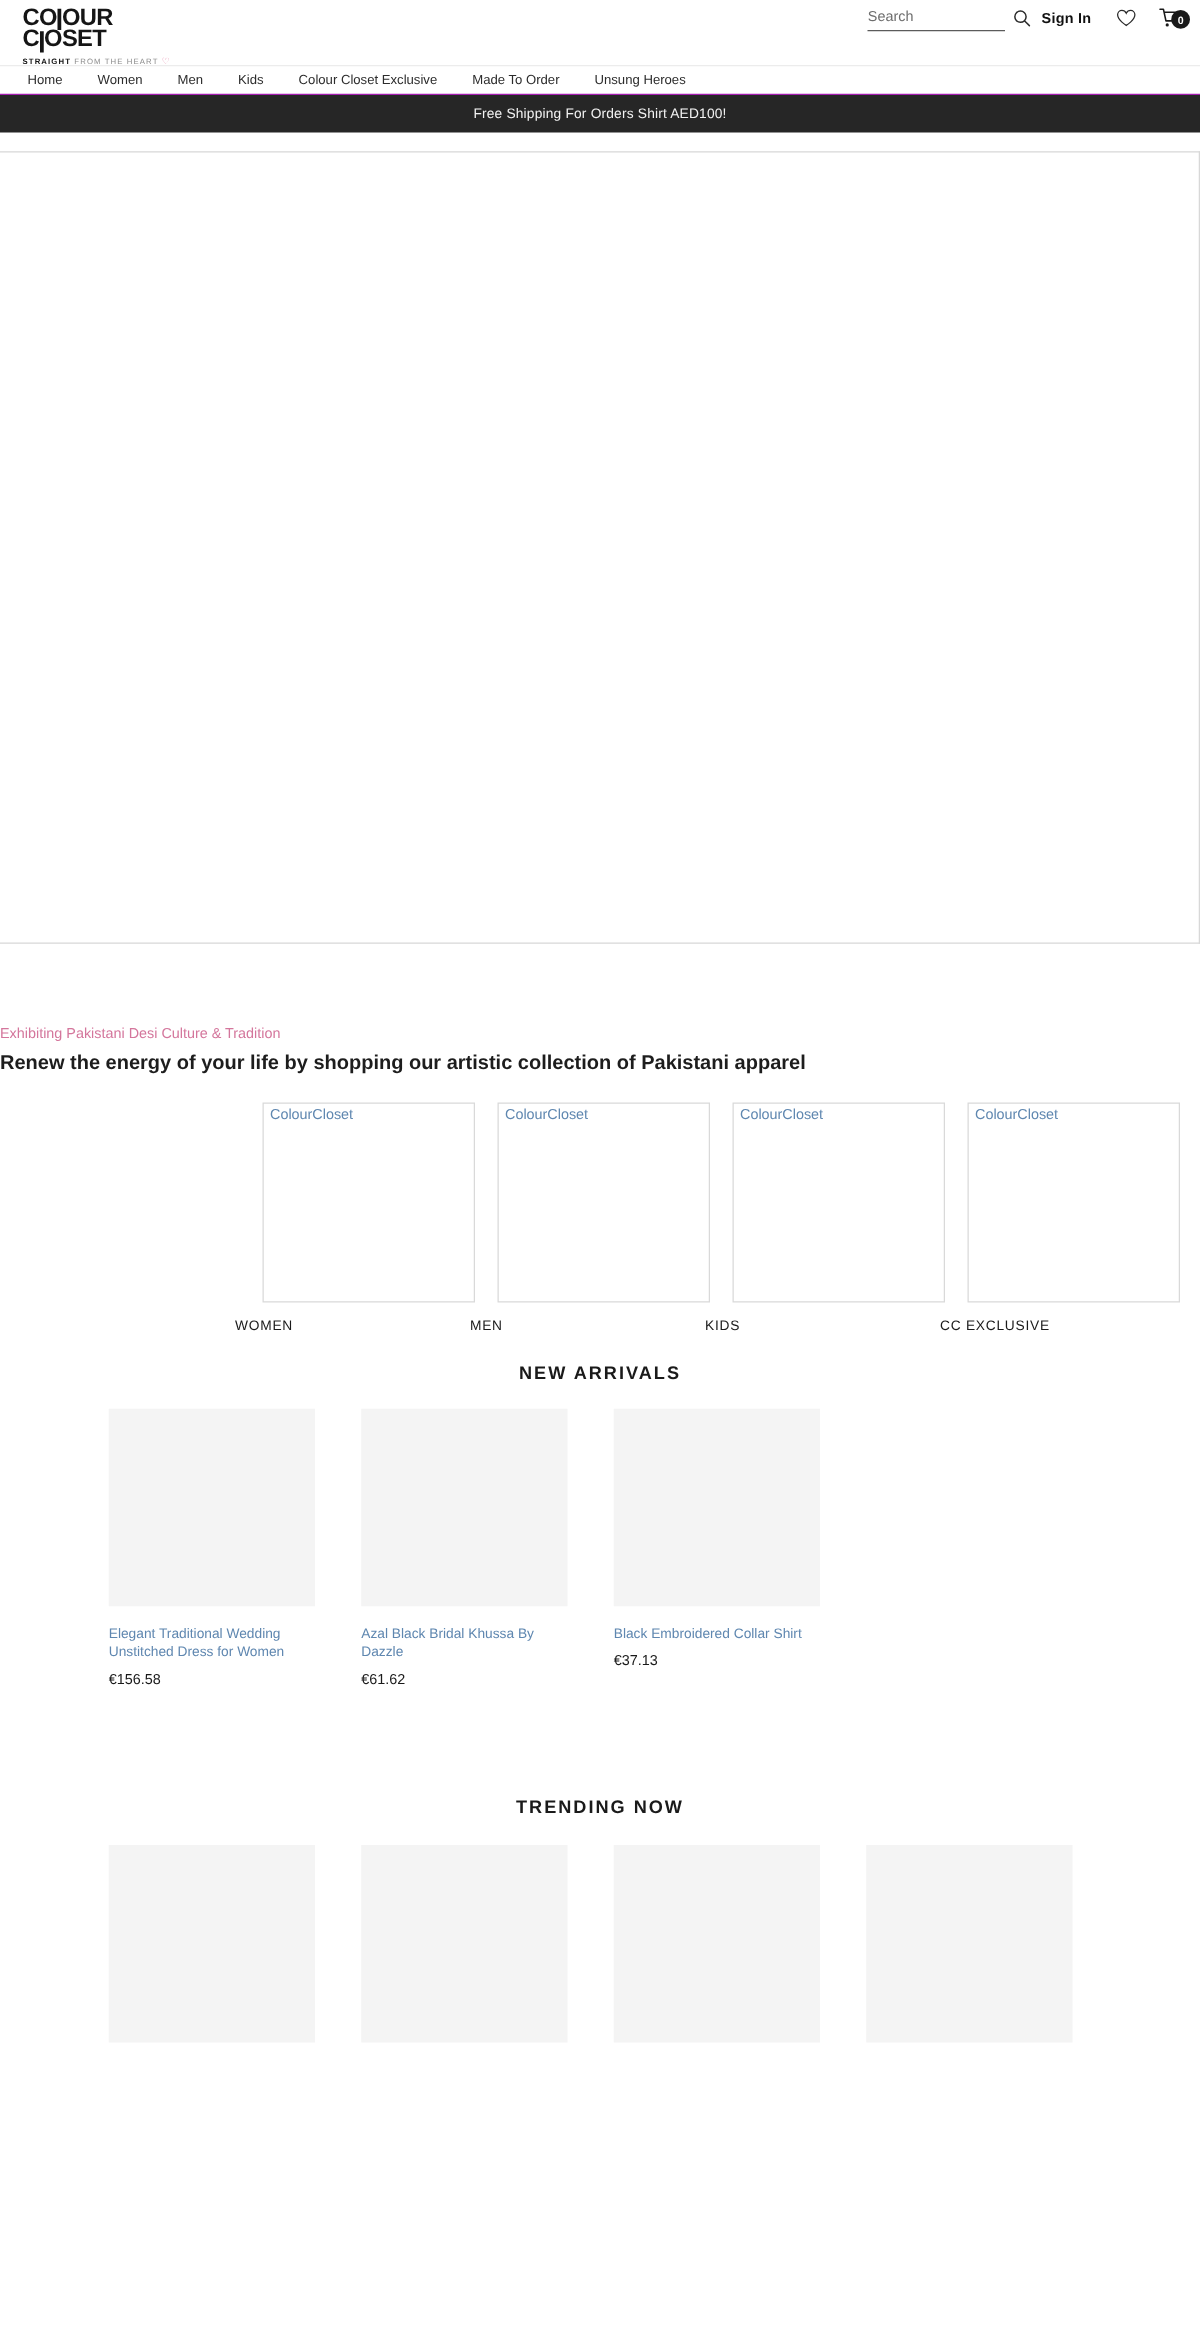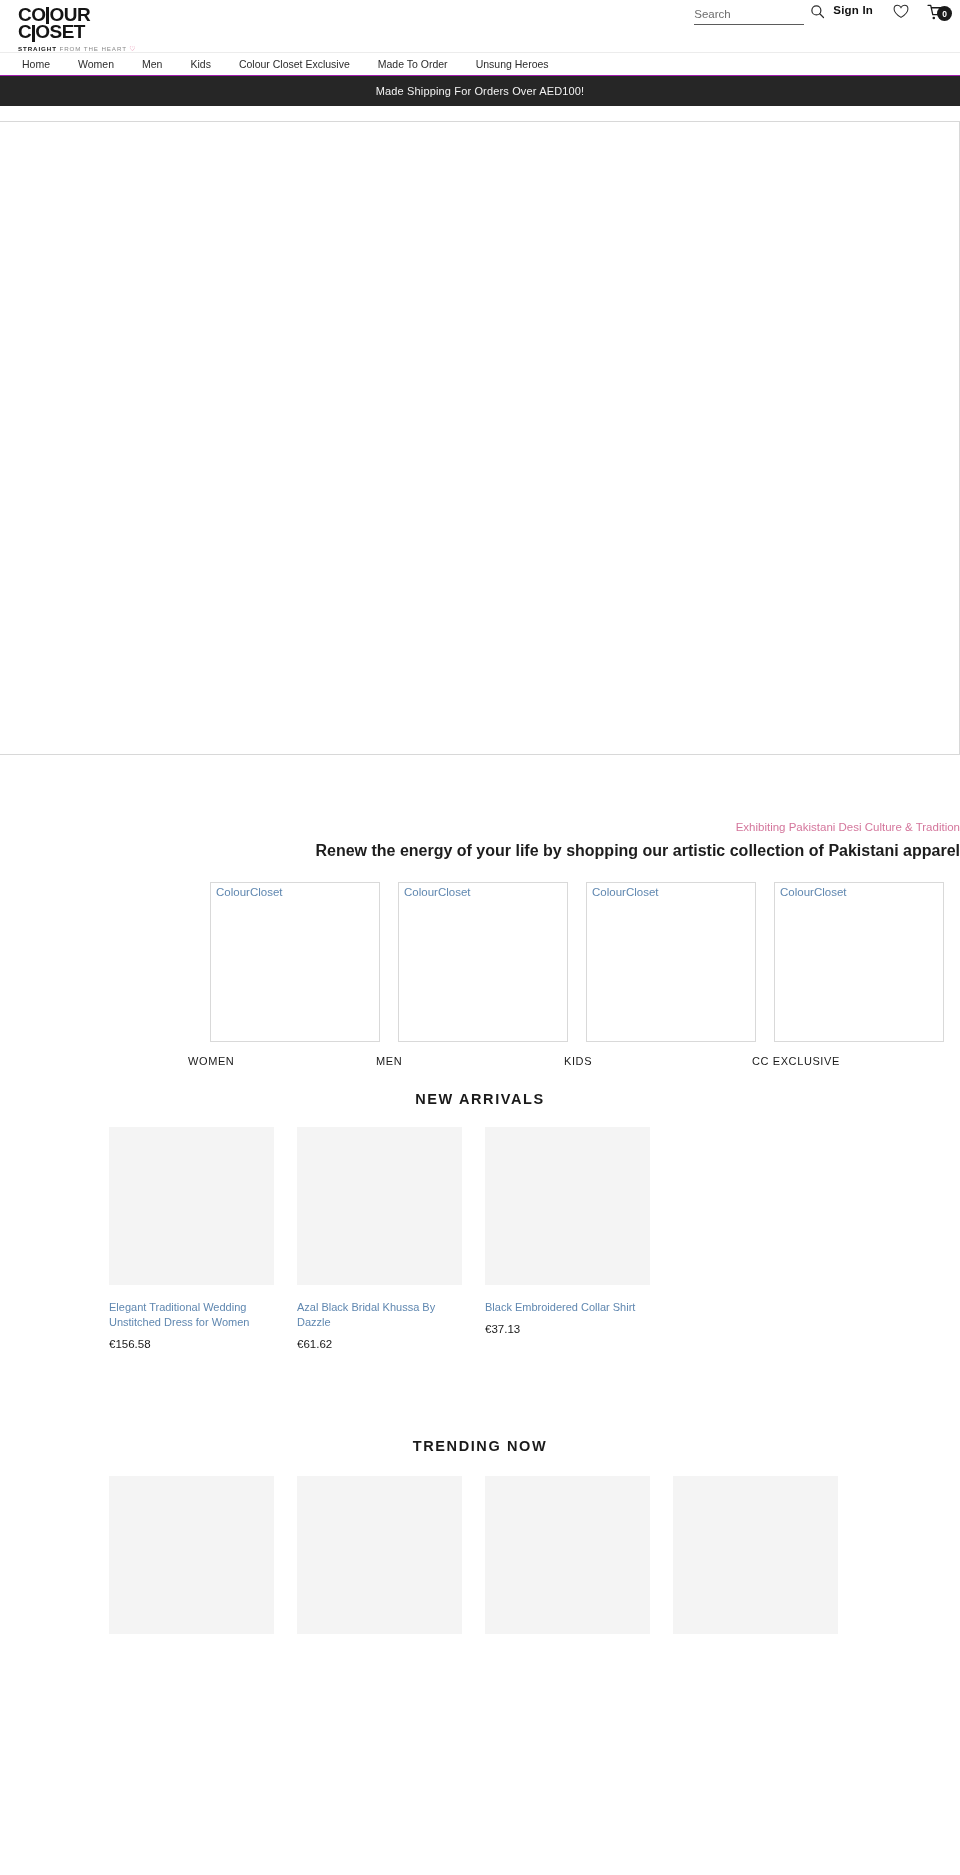--- a/index.html
+++ b/index.html
@@ -44,21 +44,21 @@
     color: #8a8a8a;
     white-space: nowrap;
   }
   .logo-tag b { color: #151515; font-weight: 700; }
   .logo-heart { color: #e1739b; font-size: 7px; }
 
   
   .util {
     position: absolute;
     right: 14px; top: 4px;
-    display: flex; align-items: flex-start;
+    display: flex; align-items: center;
     gap: 0;
   }
   .search-box {
     position: relative;
     width: 110px;
     margin-right: 6px;
   }
   .search-input {
     width: 100%;
     border: none;
@@ -137,21 +137,21 @@
   }
   .broken-alt {
     font-size: 11.5px;
     color: #5f87b0;
     padding: 1px 2px;
     display: inline-block;
   }
 
   
   .promo {
-    text-align: right;
+    text-align: left;
     padding-top: 50px;
   }
   .promo-eyebrow {
     font-size: 11.5px;
     color: #d4769c;
     margin-bottom: 9px;
   }
   .promo-head {
     font-size: 16px;
     font-weight: 700;
@@ -194,22 +194,22 @@
     font-size: 14.5px;
     font-weight: 700;
     letter-spacing: 1.6px;
     color: #1a1a1a;
     margin-top: 24px;
   }
 
   
   .products {
     display: flex;
-    gap: 23px;
-    padding-left: 109px;
+    gap: 37px;
+    padding-left: 87px;
     margin-top: 20px;
   }
   .product {
     width: 165px;
     flex: 0 0 165px;
   }
   .product-img {
     width: 165px; height: 158px;
     background: #f4f4f4;
   }
@@ -289,21 +289,21 @@
   <span class="nav-item">Home</span>
   <span class="nav-item">Women</span>
   <span class="nav-item">Men</span>
   <span class="nav-item">Kids</span>
   <span class="nav-item">Colour Closet Exclusive</span>
   <span class="nav-item">Made To Order</span>
   <span class="nav-item">Unsung Heroes</span>
 </div>
 
 <div class="announce">
-  <span>Made Shipping For Orders Over AED100!</span>
+  <span>Free Shipping For Orders Shirt AED100!</span>
 </div>
 
 <div style="position:relative;height:650px;">
   <span class="broken-alt" style="position:absolute;left:0;top:0;">ColourCloset</span>
   <div class="hero" style="margin-top:15px;height:634px;"></div>
 </div>
 
 <div class="promo">
   <div class="promo-eyebrow">Exhibiting Pakistani Desi Culture &amp; Tradition</div>
   <div class="promo-head">Renew the energy of your life by shopping our artistic collection of Pakistani apparel</div>

